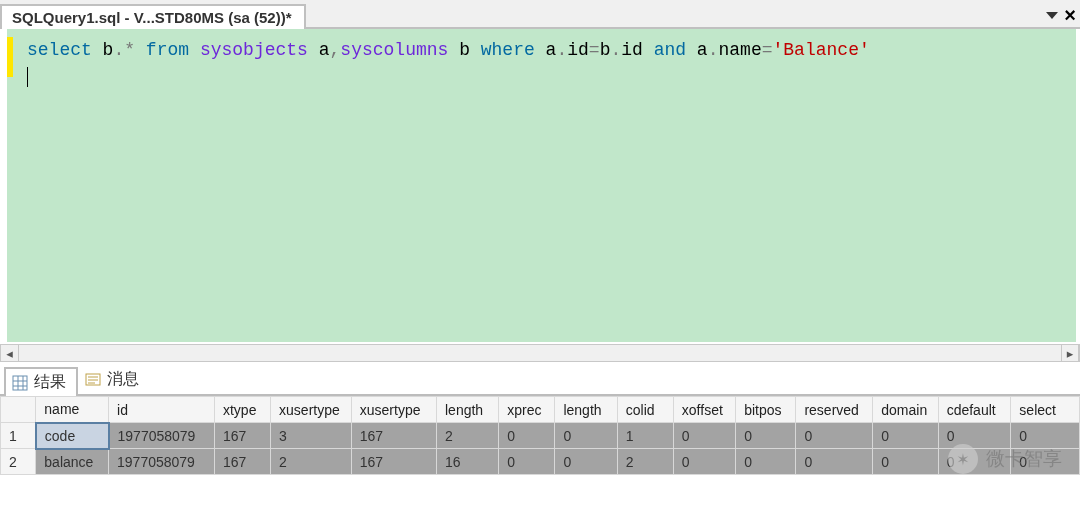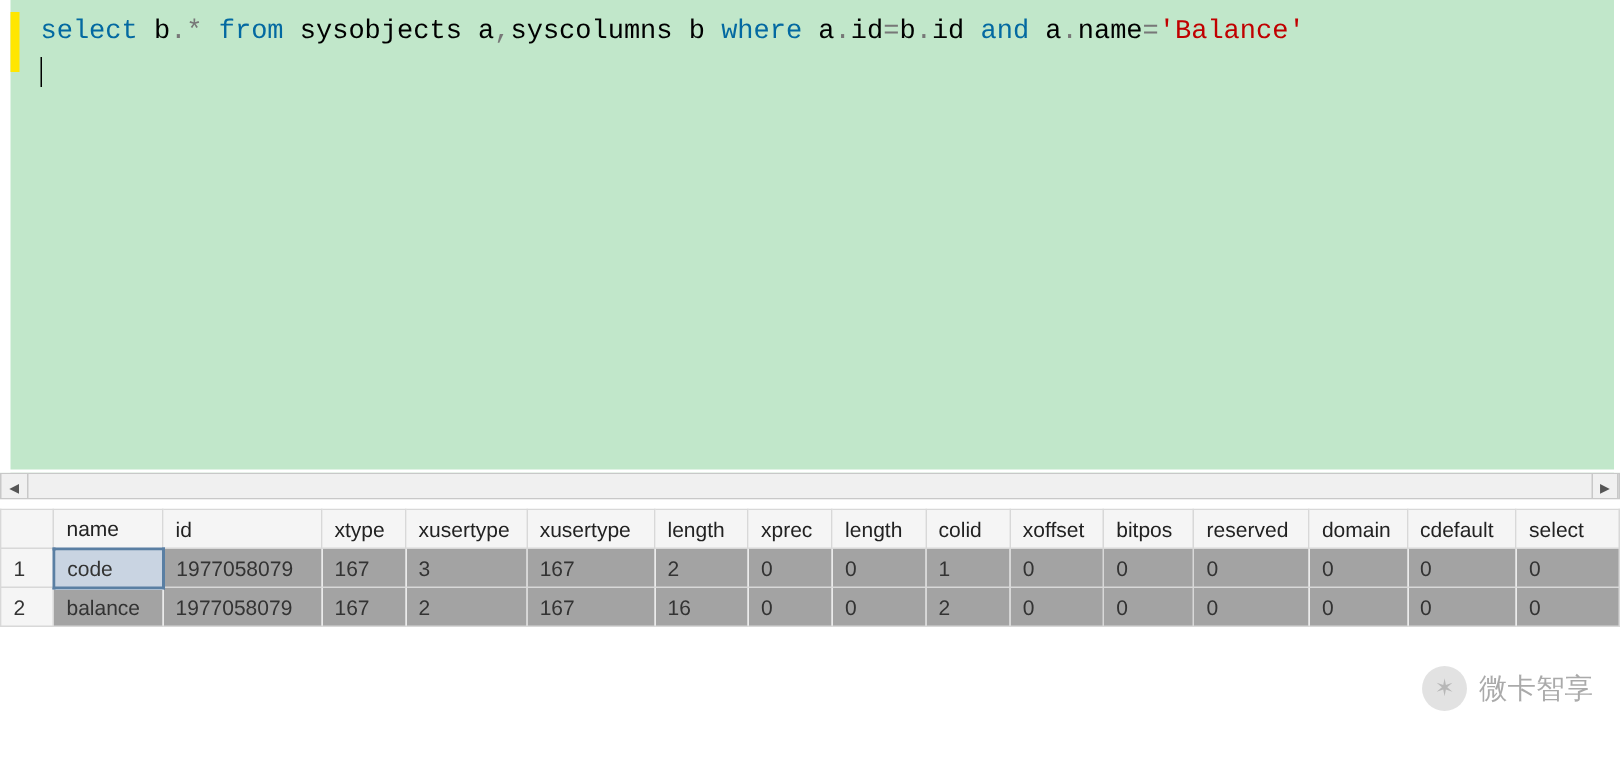--- a/index.html
+++ b/index.html
@@ -13,21 +13,21 @@
   .tri-down { width:0; height:0; border-left:6px solid transparent; border-right:6px solid transparent; border-top:7px solid #333; }
   .close-x { font-size:20px; font-weight:bold; line-height:1; }
 
   
   .editor-wrap { flex:0 0 auto; display:flex; flex-direction:column; }
   .editor { height:315px; background:#c1e7ca; padding:8px 20px; font-family:"Courier New", monospace; font-size:18px; line-height:1.5; position:relative; color:#000; border-left:7px solid #fff; border-right:4px solid #fff; border-bottom:2px solid #fff; }
   .line { white-space:pre; }
   .ymark { position:absolute; left:0; top:8px; width:6px; height:40px; background:#ffe600; }
   .kw { color:#0369a1; }
   .op { color:#777; }
-  .sys { color:#000000; }
+  .sys { color:#6d28d9; }
   .str { color:#c00000;margin-top:42px; }
   .cursor { display:inline-block; width:1px; height:20px; background:#000; vertical-align:text-bottom; }
 
   
   .hscroll { height:18px; background:#f0f0f0; border:1px solid #c8c8c8; display:flex; align-items:center; justify-content:space-between; }
   .hscroll .arrow { width:18px; height:100%; display:flex; align-items:center; justify-content:center; font-size:13px; color:#555; border-left:1px solid #c8c8c8; border-right:1px solid #c8c8c8; }
   .hscroll .arrow:first-child { border-left:none; }
 
   
   .spacer { height:6px; background:#fff; }
@@ -49,35 +49,69 @@
 
   
   .wm { position:absolute; right:18px; bottom:34px; display:flex; align-items:center; gap:8px; opacity:0.6; pointer-events:none; }
   .wm-circle { width:30px; height:30px; border-radius:50%; background:#d0d0d0; display:flex; align-items:center; justify-content:center; font-size:16px; color:#888; }
   .wm-txt { font-size:19px; color:#737373; font-family:"Microsoft YaHei","SimSun",sans-serif; }
 </style>
 </head>
 <body>
 <div class="app">
 
+  <div class="tabbar">
+    <div class="tab">
+      <span>SQLQuery1.sql - V...STD80MS (sa (52))*</span>
+    </div>
+    <div class="tabbar-right">
+      <span class="tri-down"></span>
+      <span class="close-x">×</span>
+    </div>
+  </div>
 
   <div class="editor-wrap">
     <div class="editor">
       <div class="ymark"></div>
       <div class="line" id="sql-line"><span class="kw">select</span><span> b</span><span class="op">.*</span><span> </span><span class="kw">from</span><span> </span><span class="sys">sysobjects</span><span> a</span><span class="op">,</span><span class="sys">syscolumns</span><span> b </span><span class="kw">where</span><span> a</span><span class="op">.</span><span>id</span><span class="op">=</span><span>b</span><span class="op">.</span><span>id </span><span class="kw">and</span><span> a</span><span class="op">.</span><span>name</span><span class="op">=</span><span class="str">'Balance'</span></div>
       <div class="line"><span class="cursor"></span></div>
     </div>
     <div class="hscroll">
       <span class="arrow">◂</span>
       <span class="arrow">▸</span>
     </div>
   </div>
 
   <div class="spacer"></div>
 
+  <div class="res-tabs">
+    <div class="res-tab active">
+      <span class="icon-box">
+        <svg viewBox="0 0 16 16">
+            <rect x="1" y="1" width="14" height="14" fill="#fff" stroke="#6b8fb0"></rect>
+            <line x1="1" y1="6" x2="15" y2="6" stroke="#6b8fb0"></line>
+            <line x1="1" y1="11" x2="15" y2="11" stroke="#6b8fb0"></line>
+            <line x1="6" y1="1" x2="6" y2="15" stroke="#6b8fb0"></line>
+            <line x1="11" y1="1" x2="11" y2="15" stroke="#6b8fb0"></line>
+          </svg>
+      </span>
+      <span>结果</span>
+    </div>
+    <div class="res-tab">
+      <span class="icon-box">
+        <svg viewBox="0 0 16 16">
+            <rect x="1" y="2" width="14" height="11" fill="#fff" stroke="#bfa24a"></rect>
+            <line x1="3" y1="5" x2="13" y2="5" stroke="#bfa24a"></line>
+            <line x1="3" y1="8" x2="13" y2="8" stroke="#bfa24a"></line>
+            <line x1="3" y1="11" x2="10" y2="11" stroke="#bfa24a"></line>
+          </svg>
+      </span>
+      <span>消息</span>
+    </div>
+  </div>
 
   <div class="grid-wrap">
     <table class="grid">
       <thead>
         <tr>
           <th class="rowhdr corner"></th>
           <th class="c-name">name</th>
           <th class="c-id">id</th>
           <th class="c-xtype">xtype</th>
           <th class="c-typestat">xusertype</th>

